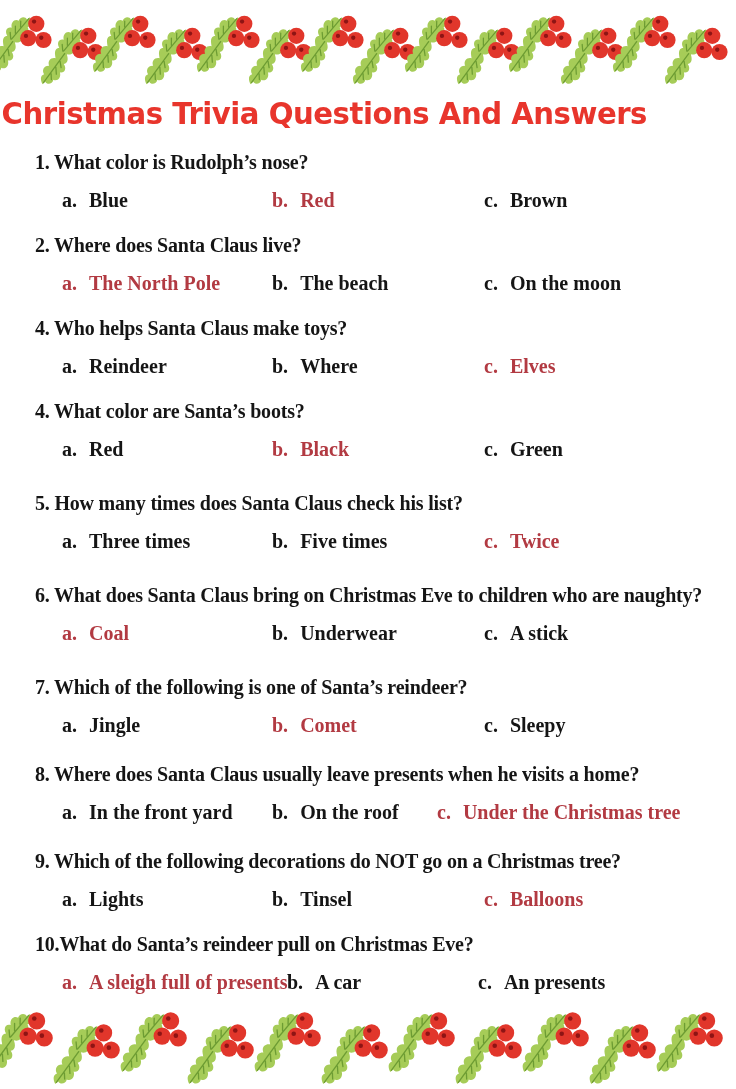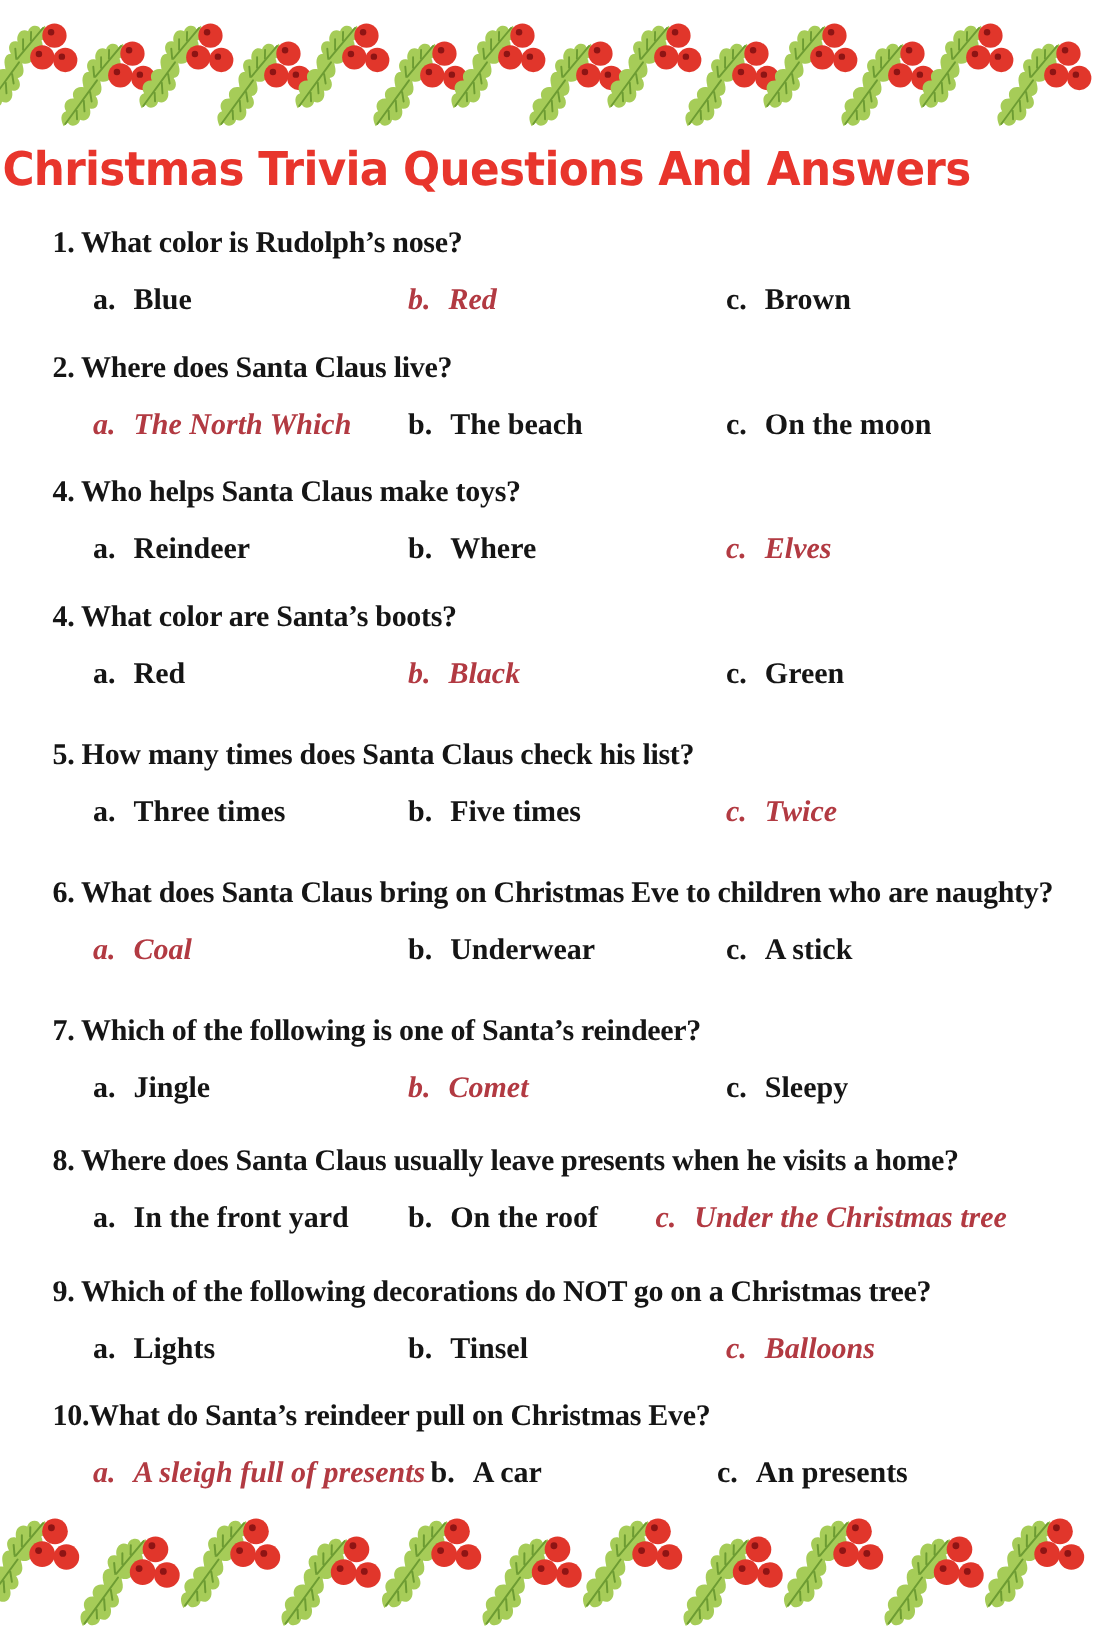--- a/index.html
+++ b/index.html
@@ -55,21 +55,21 @@
     color:var(--text,#151515);
     white-space:nowrap;
   }
   .opt .letter{margin-right:12px;}
   .opt-a{left:27px;}
   .opt-b{left:237px;}
   .opt-c{left:449px;}
   .q8 .opt-c{left:402px;}
   .q10 .opt-b{left:252px;}
   .q10 .opt-c{left:443px;}
-  .opt.correct{color:var(--answer-red,#b23a42);font-style:italic;}
+  .opt.correct{color:var(--answer-red,#b23a42);}
   #sprig-defs{position:absolute;width:0;height:0;}
 </style>
 </head>
 <body>
 
 <svg id="sprig-defs" aria-hidden="true">
   <defs>
     <g id="hleaf">
       <path d="M0,10 C3,4 8,0 12,4 C14,-2 20,-3 22,2 C26,-3 32,-2 33,3 C37,1 42,5 40,9 L44,10 C42,14 38,18 34,15 C32,20 26,21 23,16 C20,21 14,20 12,15 C8,19 2,15 0,10 Z" fill="var(--holly-leaf,#a6cc58)"></path>
       <path d="M2,10 L42,10 M12,9 L17,4 M20,9 L26,4 M29,9 L34,5" stroke="var(--holly-leaf-vein,#6d9c33)" stroke-width="1.4" fill="none" stroke-linecap="round"></path>
@@ -123,21 +123,21 @@
     <div class="opts">
       <span class="opt opt-a"><span class="letter">a.</span><span class="label">Blue</span></span>
       <span class="opt opt-b correct"><span class="letter">b.</span><span class="label">Red</span></span>
       <span class="opt opt-c"><span class="letter">c.</span><span class="label">Brown</span></span>
     </div>
   </div>
 
   <div class="q q2">
     <div class="qtext">2. Where does Santa Claus live?</div>
     <div class="opts">
-      <span class="opt opt-a correct"><span class="letter">a.</span><span class="label">The North Which</span></span>
+      <span class="opt opt-a correct"><span class="letter">a.</span><span class="label">The North Pole</span></span>
       <span class="opt opt-b"><span class="letter">b.</span><span class="label">The beach</span></span>
       <span class="opt opt-c"><span class="letter">c.</span><span class="label">On the moon</span></span>
     </div>
   </div>
 
   <div class="q q3">
     <div class="qtext">4. Who helps Santa Claus make toys?</div>
     <div class="opts">
       <span class="opt opt-a"><span class="letter">a.</span><span class="label">Reindeer</span></span>
       <span class="opt opt-b"><span class="letter">b.</span><span class="label">Where</span></span>

